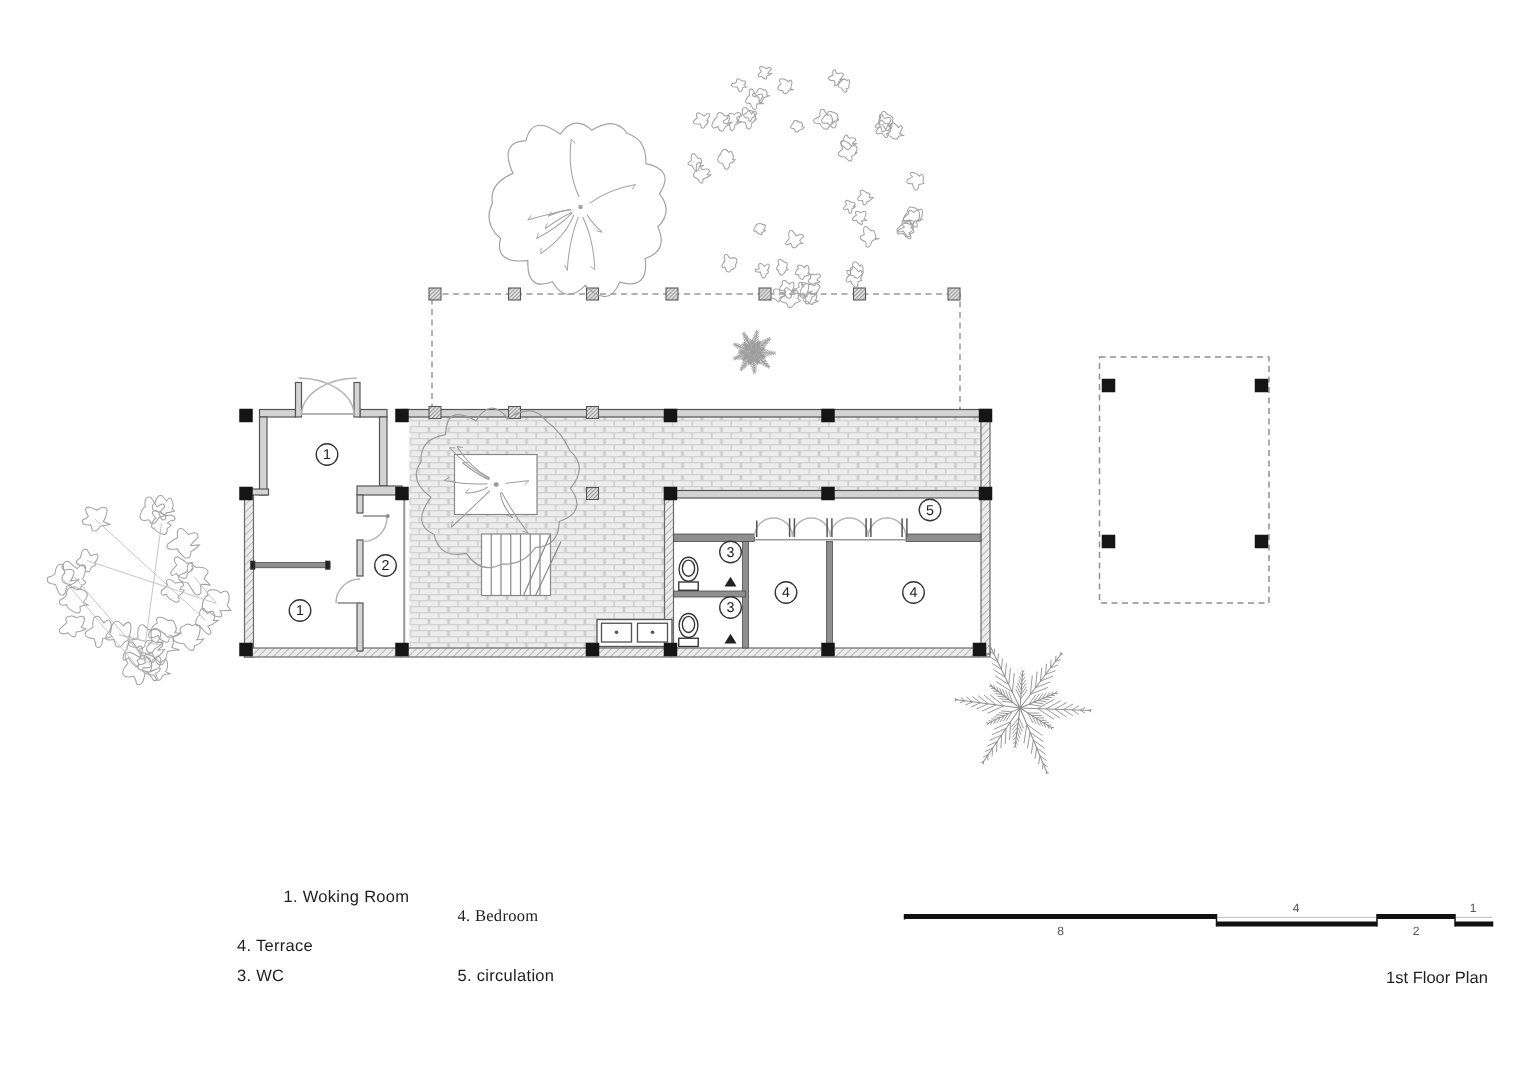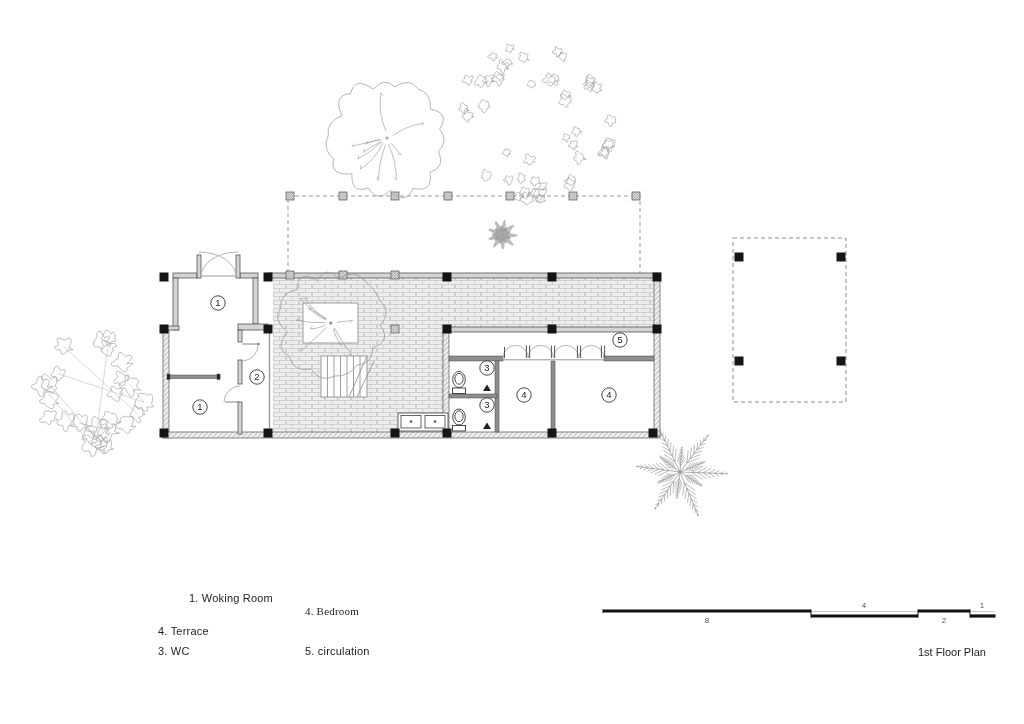--- a/index.html
+++ b/index.html
@@ -1,19 +1,19 @@
 <!DOCTYPE html>
 <html><head>
 <meta charset="utf-8">
 <style>
   html,body{margin:0;padding:0;background:#ffffff;font-family:"Liberation Sans",sans-serif;}
   .sheet{position:relative;width:1024px;height:724px;background:#ffffff;overflow:hidden;}
   svg{position:absolute;left:0;top:0;}
   .lbl{position:absolute;font-size:11px;color:#1e1e1e;white-space:nowrap;letter-spacing:.2px;}
-  .plan-title{position:absolute;font-size:11px;color:#1e1e1e;width:80px;text-align:left;white-space:nowrap;}
+  .plan-title{position:absolute;font-size:11px;color:#1e1e1e;width:80px;text-align:center;white-space:nowrap;}
 </style>
 </head>
 <body>
 
 <div class="sheet">
 
 <svg id="plan" width="1024" height="724" viewBox="0 0 1024 724">
   <defs>
     <pattern id="brick" width="13" height="8" patternUnits="userSpaceOnUse">
       <rect width="13" height="8" fill="#ededed"></rect>

